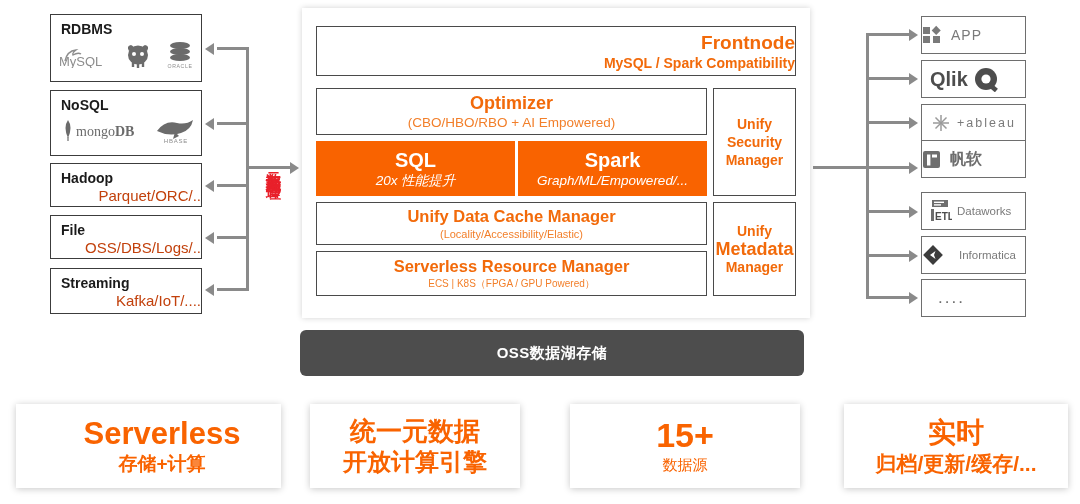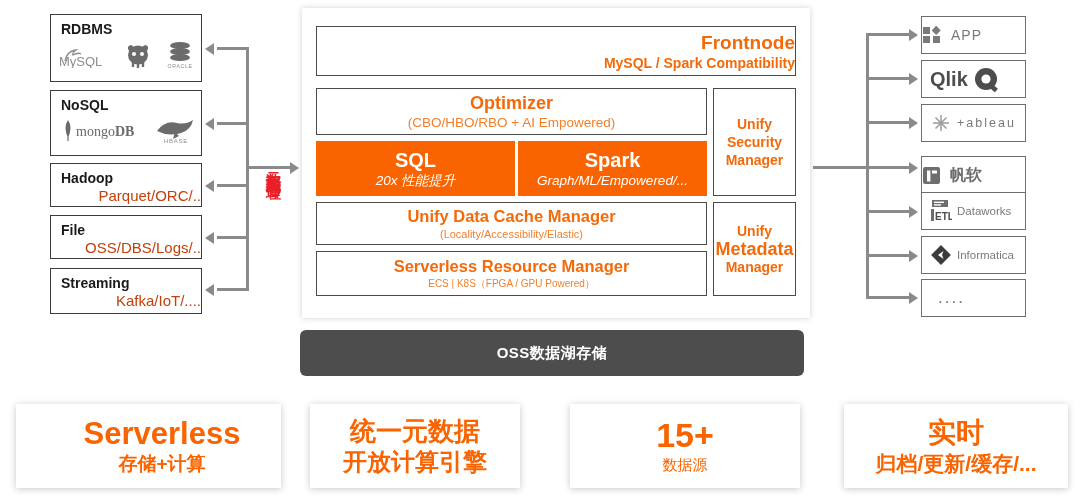--- a/index.html
+++ b/index.html
@@ -306,21 +306,21 @@
           <line x1="9" y1="1" x2="9" y2="17"></line>
             <line x1="1" y1="9" x2="17" y2="9"></line>
           <line x1="3.5" y1="3.5" x2="14.5" y2="14.5"></line>
             <line x1="14.5" y1="3.5" x2="3.5" y2="14.5"></line>
         </g>
       </svg>
     </span>
     <span class="tlabel" style="letter-spacing:2px;font-size:12.5px;">+ableau</span>
   </div>
 
-  <div class="tbox" style="left:921px;top:156px;width:105px;height:38px;">
+  <div class="tbox" style="left:921px;top:140px;width:105px;height:38px;">
     <span>
       <svg width="21" height="21" viewBox="0 0 21 21">
         <rect x="1" y="2" width="17" height="17" rx="2" fill="#6e6e6e"></rect>
         <rect x="5" y="5.5" width="3.4" height="11" fill="#fff"></rect>
         <rect x="10" y="5.5" width="5" height="3" fill="#fff"></rect>
       </svg>
     </span>
     <span class="tlabel" style="font-size:16px;font-weight:bold;color:#6e6e6e;">帆软</span>
   </div>
 
@@ -330,21 +330,21 @@
         <rect x="2" y="1" width="16" height="7" fill="#6e6e6e"></rect>
         <rect x="4" y="2.6" width="10" height="1.4" fill="#fff"></rect>
         <rect x="4" y="5.2" width="7" height="1.4" fill="#fff"></rect>
         <rect x="1" y="10" width="3" height="12" fill="#6e6e6e"></rect>
         <text x="5" y="21" font-family="Liberation Sans, sans-serif" font-size="10" font-weight="bold" fill="#4d4d4d">ETL</text>
       </svg>
     </span>
     <span class="tlabel" style="font-size:11.5px;">Dataworks</span>
   </div>
 
-  <div class="tbox" style="left:921px;top:236px;width:105px;height:38px;padding-left:8px;gap:5px;">
+  <div class="tbox" style="left:921px;top:236px;width:105px;height:38px;gap:15px;">
     <span>
       <svg width="22" height="22" viewBox="0 0 22 22">
         <rect x="4" y="4" width="14" height="14" fill="#3c3c3c" transform="rotate(45 11 11)"></rect>
         <path d="M13.5 7 L8 11 L13.5 15 L12 11 Z" fill="#fff"></path>
       </svg>
     </span>
     <span class="tlabel" style="font-size:11.5px;">Informatica</span>
   </div>
 
   <div class="tbox" style="left:921px;top:279px;width:105px;height:38px;padding-left:16px;">

